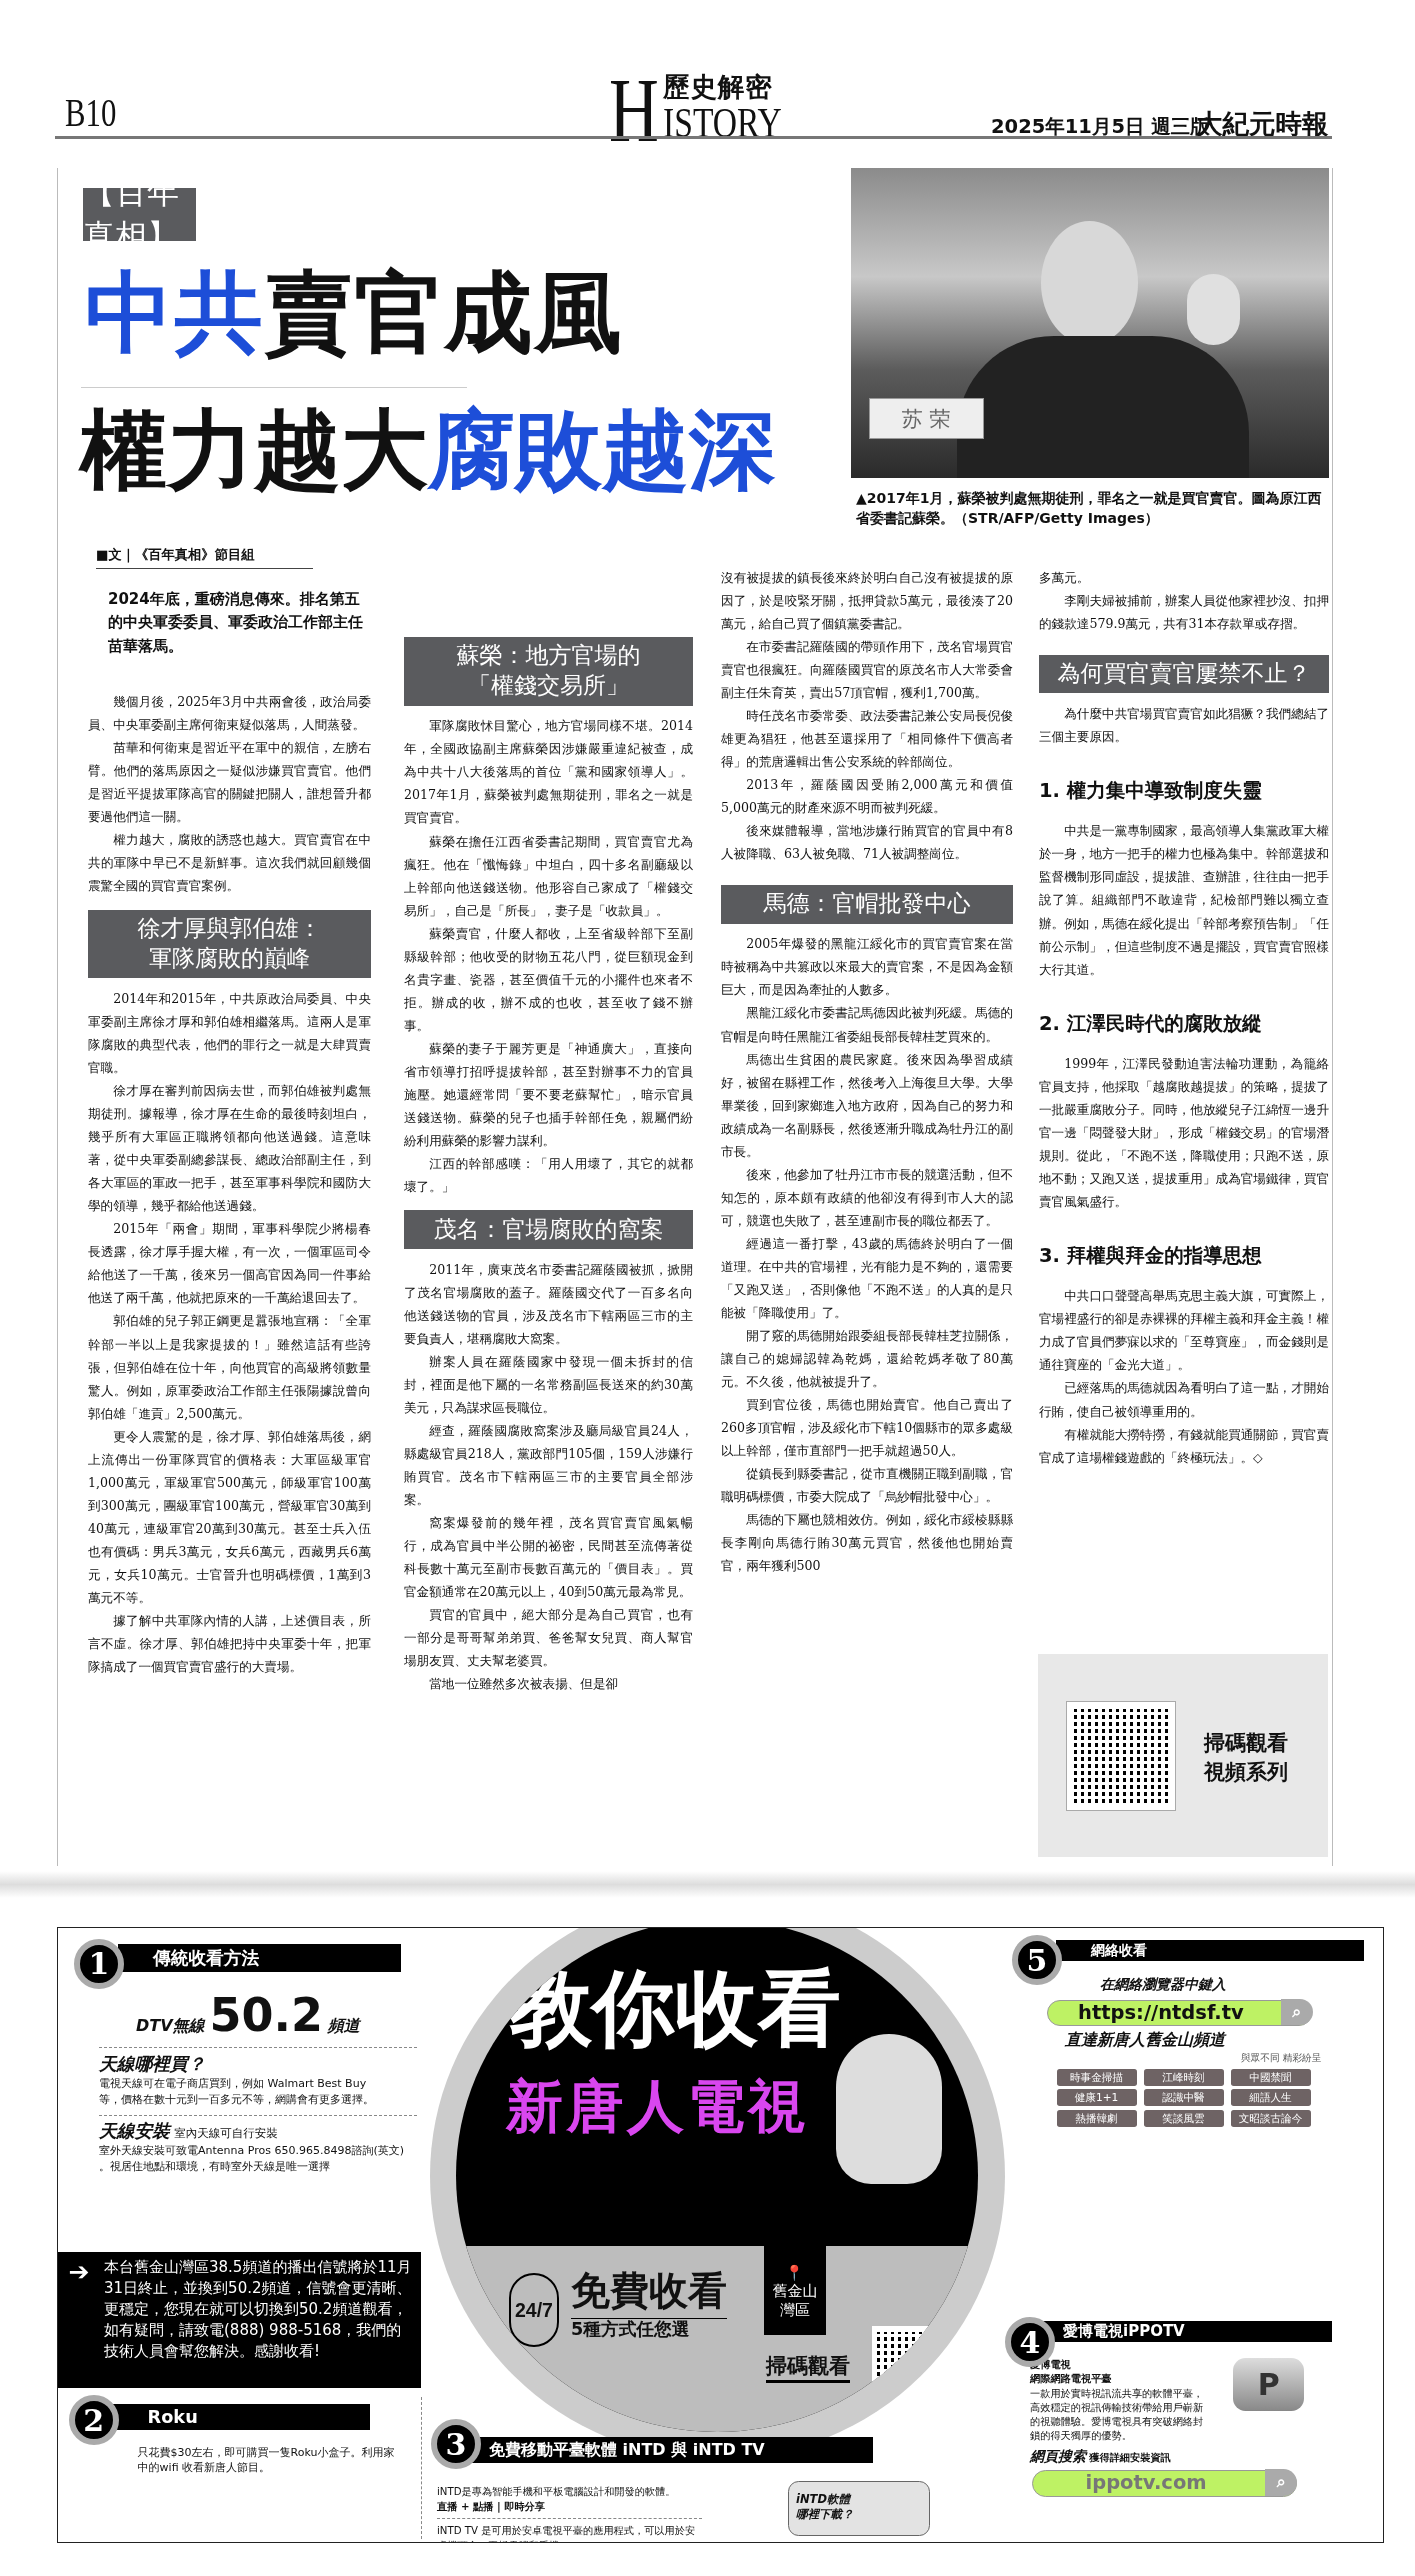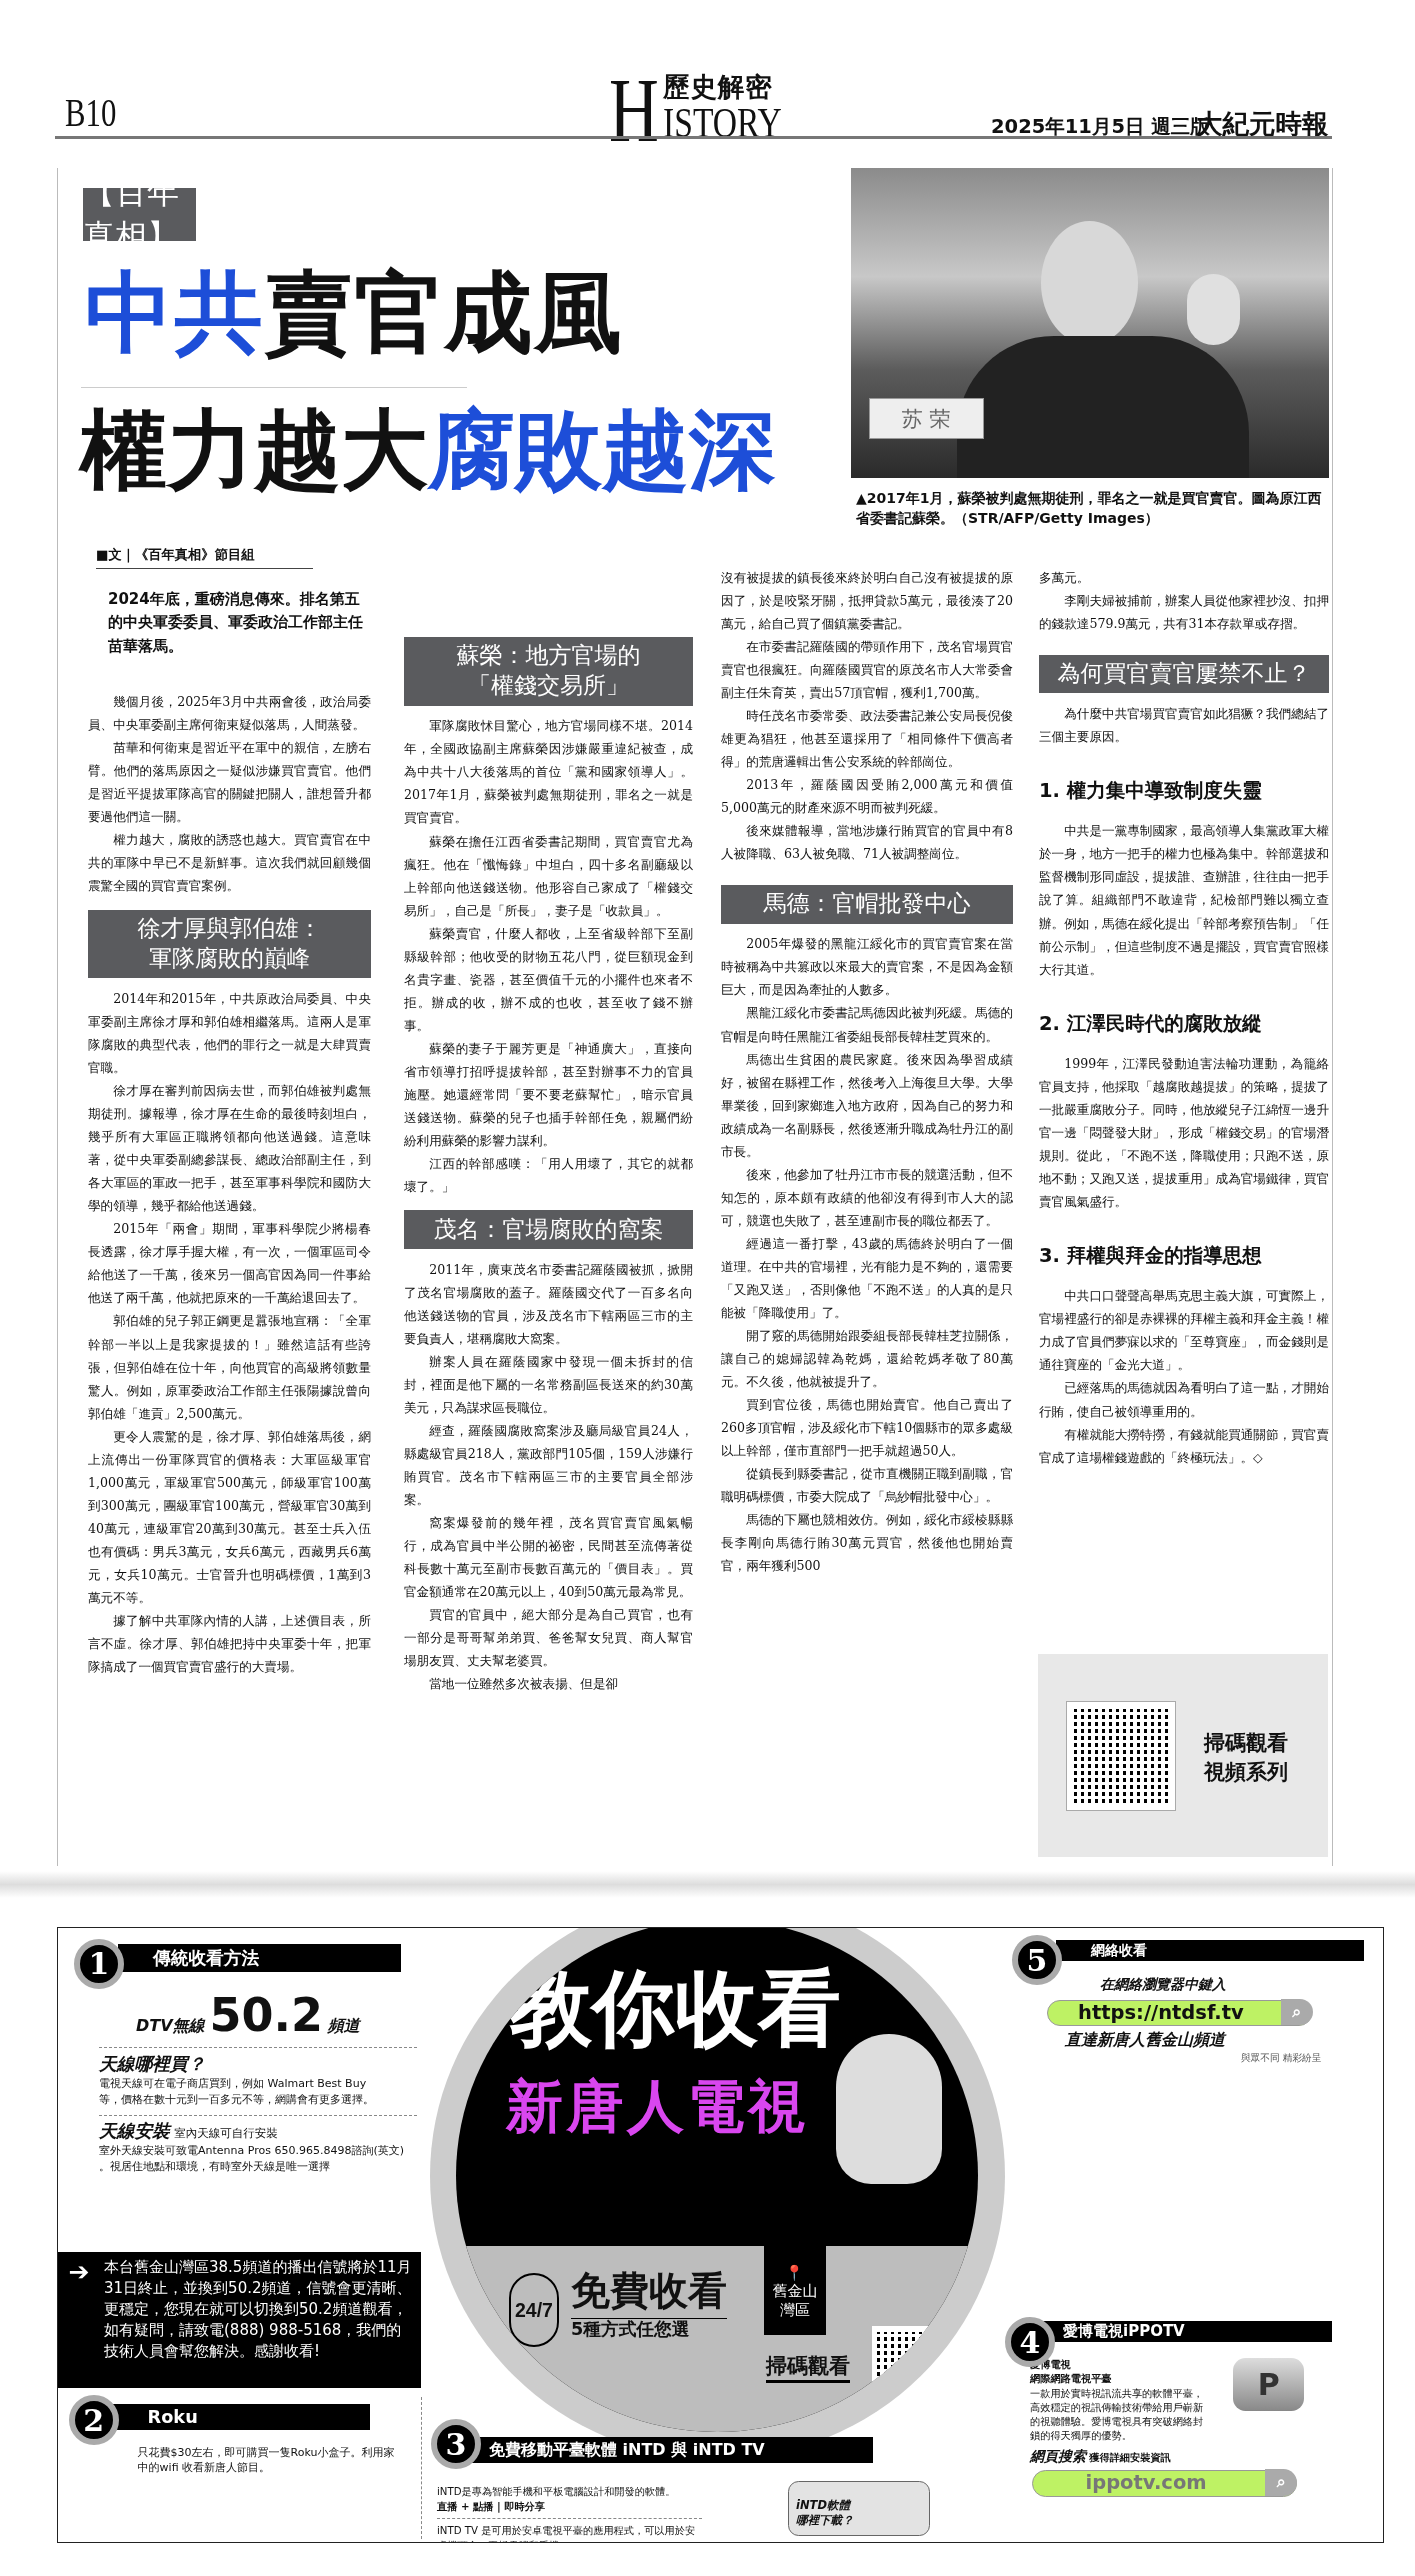--- a/index.html
+++ b/index.html
@@ -210,37 +210,40 @@
       <div class="bar" style="position:absolute;left:35px;top:17.7px;width:407px;height:26.5px;padding-left:23px;font-size:16px;line-height:26.5px">免費移動平臺軟體 iNTD 與 iNTD TV</div>
     </div>
   </div>
   <div class="ad-s" style="position:absolute;left:379px;top:556px;width:265px;font-size:10.2px;line-height:1.5">
     <div>iNTD是專為智能手機和平板電腦設計和開發的軟體。</div>
     <div style="font-weight:bold">直播 + 點播 | 即時分享</div>
     <div style="border-top:0.9px dashed #888;margin:3.5px 0"></div>
     <div>iNTD TV 是可用於安卓電視平臺的應用程式，可以用於安卓機頂盒，平板電腦和手機。</div>
 
   </div>
-  <div class="ad-s" style="position:absolute;left:730px;top:553px;width:142px;height:55px;border:0.9px solid #666;border-radius:10.6px;background:#e3e3e3;padding:16px 7px;font-size:9.7px">
+  <div class="ad-s" style="position:absolute;left:730px;top:553px;width:142px;height:55px;border:0.9px solid #666;border-radius:10.6px;background:#e3e3e3;padding:10px 7px;font-size:9.7px">
     <div style="font-weight:bold;font-style:italic;font-size:11.5px;white-space:pre-line">iNTD軟體
 哪裡下載？</div>
   </div>
 
   <div style="position:absolute;left:954px;top:7px;width:363px">
     <div style="position:relative;height:50px">
       <span class="num" style="position:absolute;left:0;top:0;z-index:2">5</span>
       <div class="bar" style="position:absolute;left:44px;top:5.3px;width:308px;height:21px;padding-left:35px;font-size:14px;line-height:21px">網絡收看</div>
     </div>
     <div class="ad-s" style="margin-left:88px;margin-top:-8.8px;font-size:14px;font-weight:bold;font-style:italic">在網絡瀏覽器中鍵入</div>
     <div class="search" style="margin:5.3px 0 0 35px;width:265px;height:26.5px;font-size:19.5px;line-height:23px;padding-left:30px">
       <span>https://ntdsf.tv</span>
       <span class="mag" style="height:26.5px;line-height:26.5px;width:32px">⌕</span>
     </div>
     <div class="ad-s" style="margin:3.5px 0 0 53px;font-size:16px;font-weight:bold;font-style:italic">直達新唐人舊金山頻道</div>
     <div class="ad-s" style="text-align:right;font-size:9.7px;color:#555;margin:1.8px 0;width:283px;margin-left:26.5px">與眾不同 精彩紛呈</div>
+    <div class="ad-s" style="margin-left:41px;width:283px">
+      <span class="btn">時事金掃描</span><span class="btn">江峰時刻</span><span class="btn">中國禁聞</span><span class="btn">健康1+1</span><span class="btn">認識中醫</span><span class="btn">細語人生</span><span class="btn">熱播韓劇</span><span class="btn">笑談風雲</span><span class="btn">文昭談古論今</span>
+    </div>
   </div>
 
   <div style="position:absolute;left:947px;top:389px;width:372px">
     <div style="position:relative;height:41px">
       <span class="num" style="position:absolute;left:0;top:0;z-index:2">4</span>
       <div class="bar" style="position:absolute;left:35px;top:3.5px;width:292px;height:21px;padding-left:23px;font-size:15px;line-height:21px">愛博電視iPPOTV</div>
     </div>
     <div class="ad-s" style="margin-left:25px;font-size:10.2px;line-height:1.4;width:283px;position:relative">
       <div style="position:absolute;right:8.8px;top:0;width:71px;height:53px;border-radius:12.4px;background:linear-gradient(#ddd,#888);text-align:center;font-size:30px;font-weight:bold;line-height:53px;color:#333">P</div>
       <div style="font-weight:bold">愛博電視</div>

